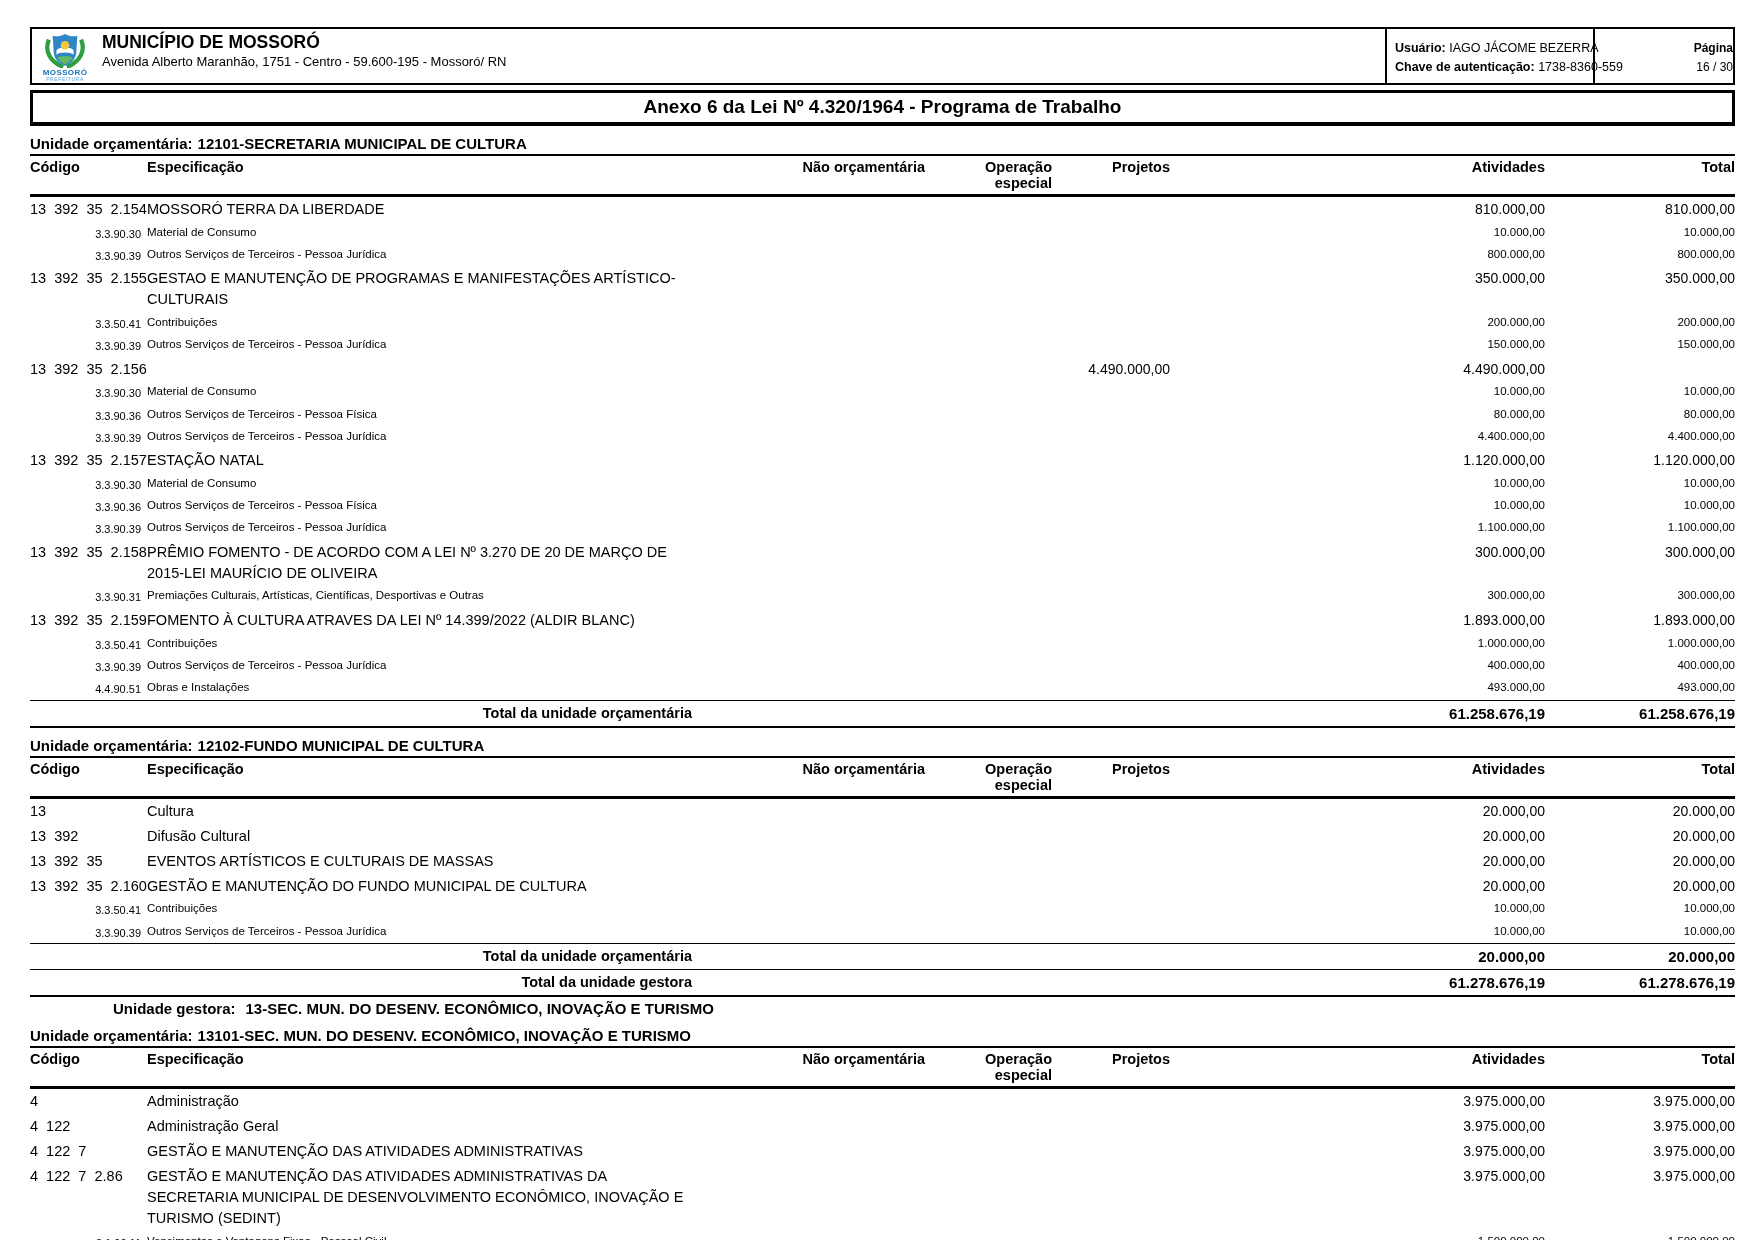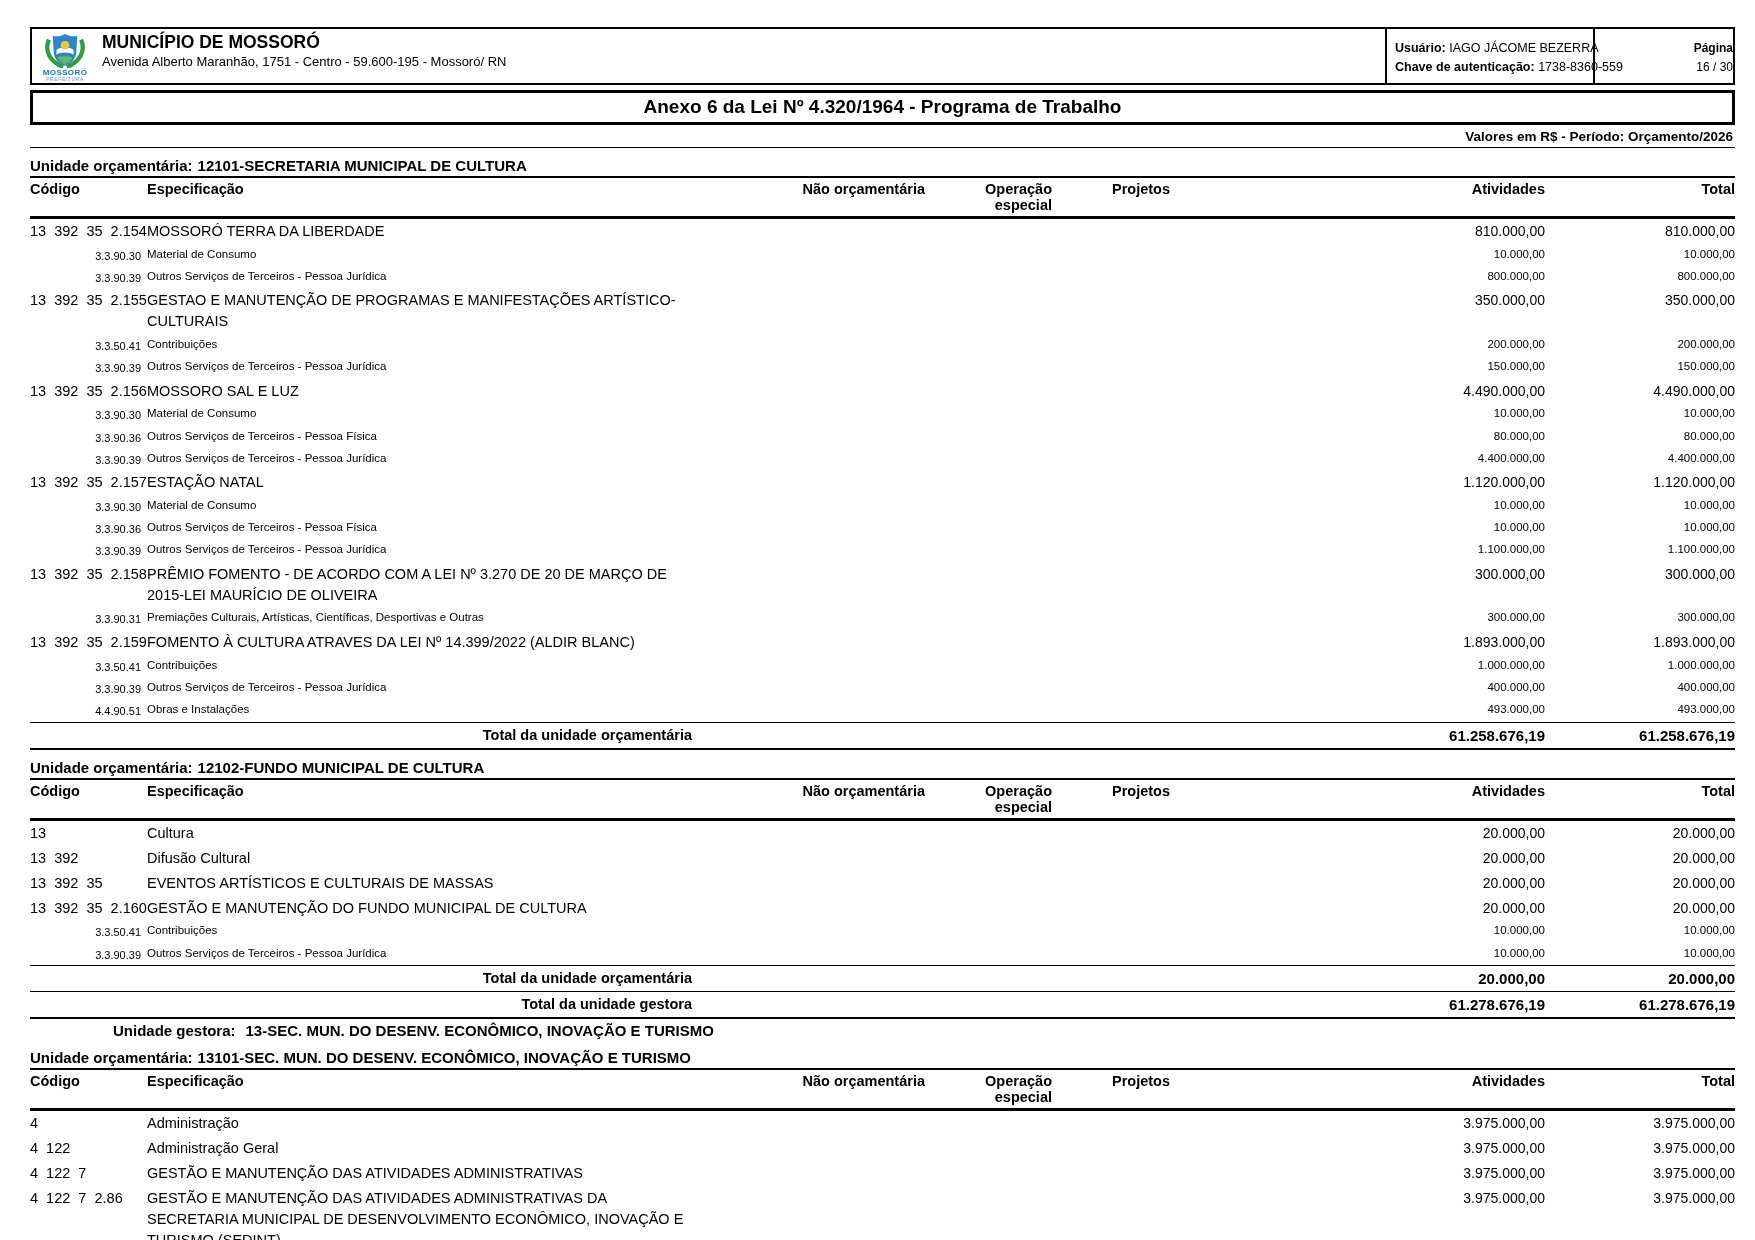--- a/index.html
+++ b/index.html
@@ -80,21 +80,20 @@
       <div><b>Usuário:</b> <span>IAGO JÁCOME BEZERRA</span></div>
       <div><b>Chave de autenticação:</b> <span>1738-8360-559</span></div>
     </div>
     <div class="hdr-page">
       <div class="pl">Página</div>
       <div>16 / 30</div>
     </div>
   </div>
 
   <div class="title-box">Anexo 6 da Lei Nº 4.320/1964 - Programa de Trabalho</div>
-  <div class="subtitle">Valores em R$ - Período: Orçamento/2026</div>
 
   <div id="table-root">
       <div class="section-bar first" style="display: flex;">
         <div class="bar-label">Unidade orçamentária:</div>
         <div class="bar-value">12101-SECRETARIA MUNICIPAL DE CULTURA</div>
       </div>
       <div class="grid-row head-row">
         <div class="cell l">Código</div>
         <div class="cell l">Especificação</div>
         <div class="cell r">Não orçamentária</div>
@@ -152,21 +151,20 @@
         <div class="cell code">3.3.90.39</div>
         <div class="cell spec">Outros Serviços de Terceiros - Pessoa Jurídica</div>
         <div class="cell r"></div>
         <div class="cell r"></div>
         <div class="cell r"></div>
         <div class="cell r num">150.000,00</div>
         <div class="cell r num">150.000,00</div>
       </div>
       <div class="grid-row data-row main">
         <div class="cell code">13  392  35  2.156</div>
-        <div class="cell spec">MOSSORO SAL E LUZ</div>
         <div class="cell r"></div>
         <div class="cell r"></div>
         <div class="cell r"></div>
         <div class="cell r num">4.490.000,00</div>
         <div class="cell r num">4.490.000,00</div>
       </div>
       <div class="grid-row data-row sub">
         <div class="cell code">3.3.90.30</div>
         <div class="cell spec">Material de Consumo</div>
         <div class="cell r"></div>

